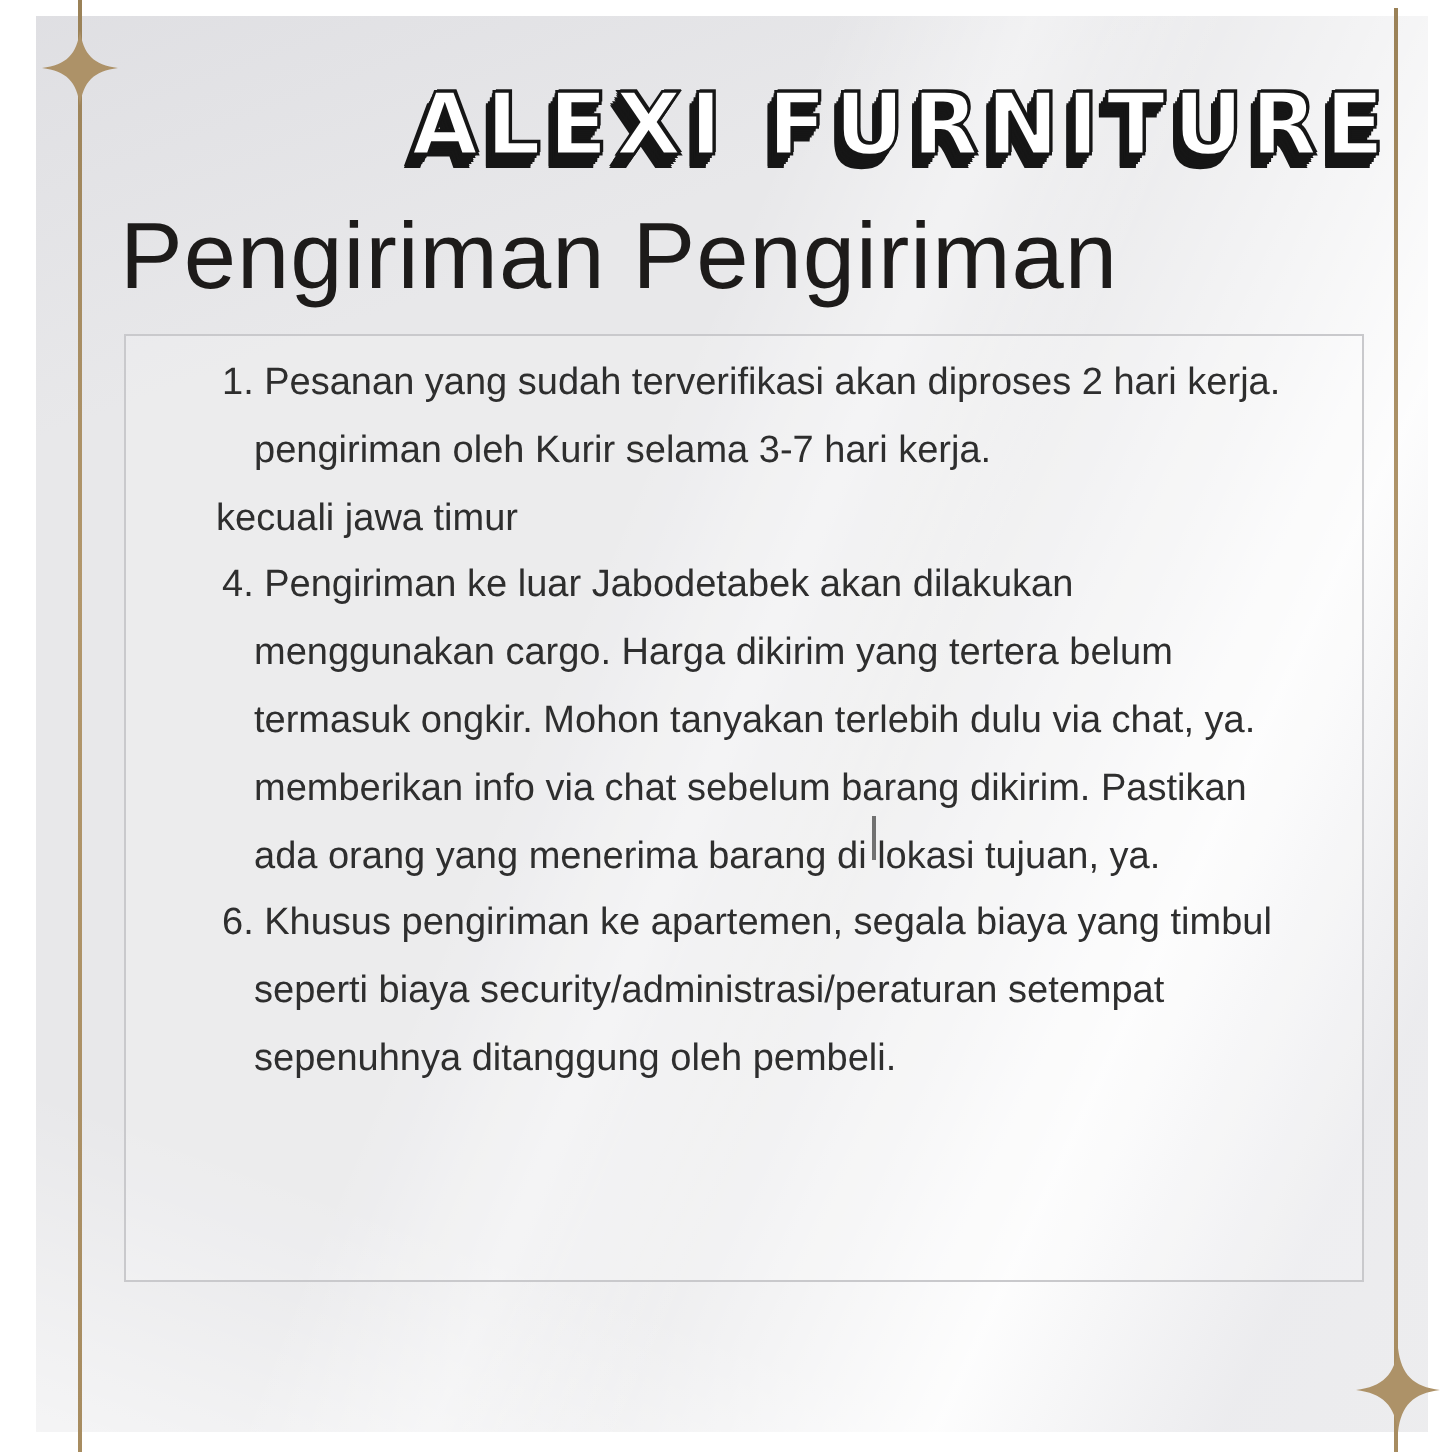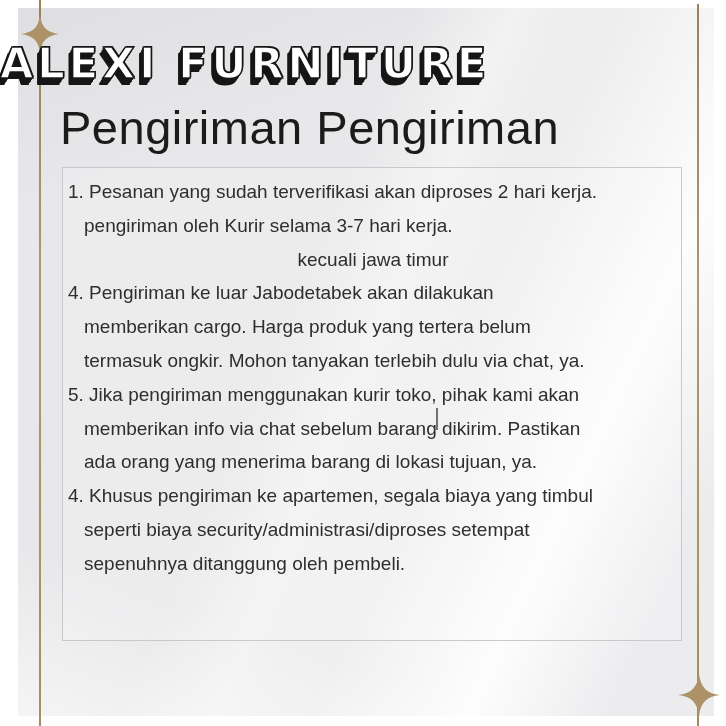--- a/index.html
+++ b/index.html
@@ -40,21 +40,21 @@
   
   .sparkle { position: absolute; }
   .sparkle.top-left     { left: 21px;  top: 12px;  width: 38px; height: 44px; }
   .sparkle.bottom-right { left: 678px; top: 668px; width: 42px; height: 54px; }
   
   .brand-title {
     position: absolute;
     left: 0;
     right: 30px;
     top: 38px;
-    text-align: left;
+    text-align: right;
     font-family: "DejaVu Sans", sans-serif;
     font-weight: bold;
     font-size: 43px;
     letter-spacing: 4px;
     color: #ffffff;
     -webkit-text-stroke: 1.4px #161616;
     text-shadow:
       1px -1px 0 #161616,
       -1px 1px 0 #161616,
       -1px 2px 0 #161616,
@@ -81,30 +81,31 @@
     position: absolute;
     left: 62px;
     top: 167px;
     width: 620px;
     height: 474px;
     box-sizing: border-box;
     border: 1px solid #c9c9cc;
     background: rgba(255,255,255,0.18);
     padding-top: 7px;
     overflow: hidden;
+    padding-left: 43px;
   }
   .line {
     font-size: 19px;
     line-height: 33.8px;
     color: #2e2e2e;
     white-space: nowrap;
   }
   .indent-num   { padding-left: 5px; }
   .indent-hang  { padding-left: 21px; }
-  .indent-flush { padding-left: 2px; text-align: center; }
+  .indent-flush { padding-left: 2px; }
   
   .caret-artifact {
     position: absolute;
     left: 436px;
     top: 408px;
     width: 1.5px;
     height: 22px;
     background: rgba(70,70,70,0.75);
   }
 </style>
@@ -128,25 +129,24 @@
 
   <div class="brand-title">ALEXI FURNITURE</div>
 
   <div class="page-title">Pengiriman Pengiriman</div>
 
   <div class="list-box">
       <div class="line indent-num">1. Pesanan yang sudah terverifikasi akan diproses 2 hari kerja.</div>
       <div class="line indent-hang">pengiriman oleh Kurir selama 3-7 hari kerja.</div>
       <div class="line indent-flush">kecuali jawa timur</div>
       <div class="line indent-num">4. Pengiriman ke luar Jabodetabek akan dilakukan</div>
-      <div class="line indent-hang">memberikan cargo. Harga produk yang tertera belum</div>
+      <div class="line indent-hang">menggunakan cargo. Harga dikirim yang tertera belum</div>
       <div class="line indent-hang">termasuk ongkir. Mohon tanyakan terlebih dulu via chat, ya.</div>
-      <div class="line indent-num">5. Jika pengiriman menggunakan kurir toko, pihak kami akan</div>
       <div class="line indent-hang">memberikan info via chat sebelum barang dikirim. Pastikan</div>
       <div class="line indent-hang">ada orang yang menerima barang di lokasi tujuan, ya.</div>
-      <div class="line indent-num">4. Khusus pengiriman ke apartemen, segala biaya yang timbul</div>
-      <div class="line indent-hang">seperti biaya security/administrasi/diproses setempat</div>
+      <div class="line indent-num">6. Khusus pengiriman ke apartemen, segala biaya yang timbul</div>
+      <div class="line indent-hang">seperti biaya security/administrasi/peraturan setempat</div>
       <div class="line indent-hang">sepenuhnya ditanggung oleh pembeli.</div>
     </div>
 
   <div class="caret-artifact"></div>
 
 </div>
 
 </body></html>

